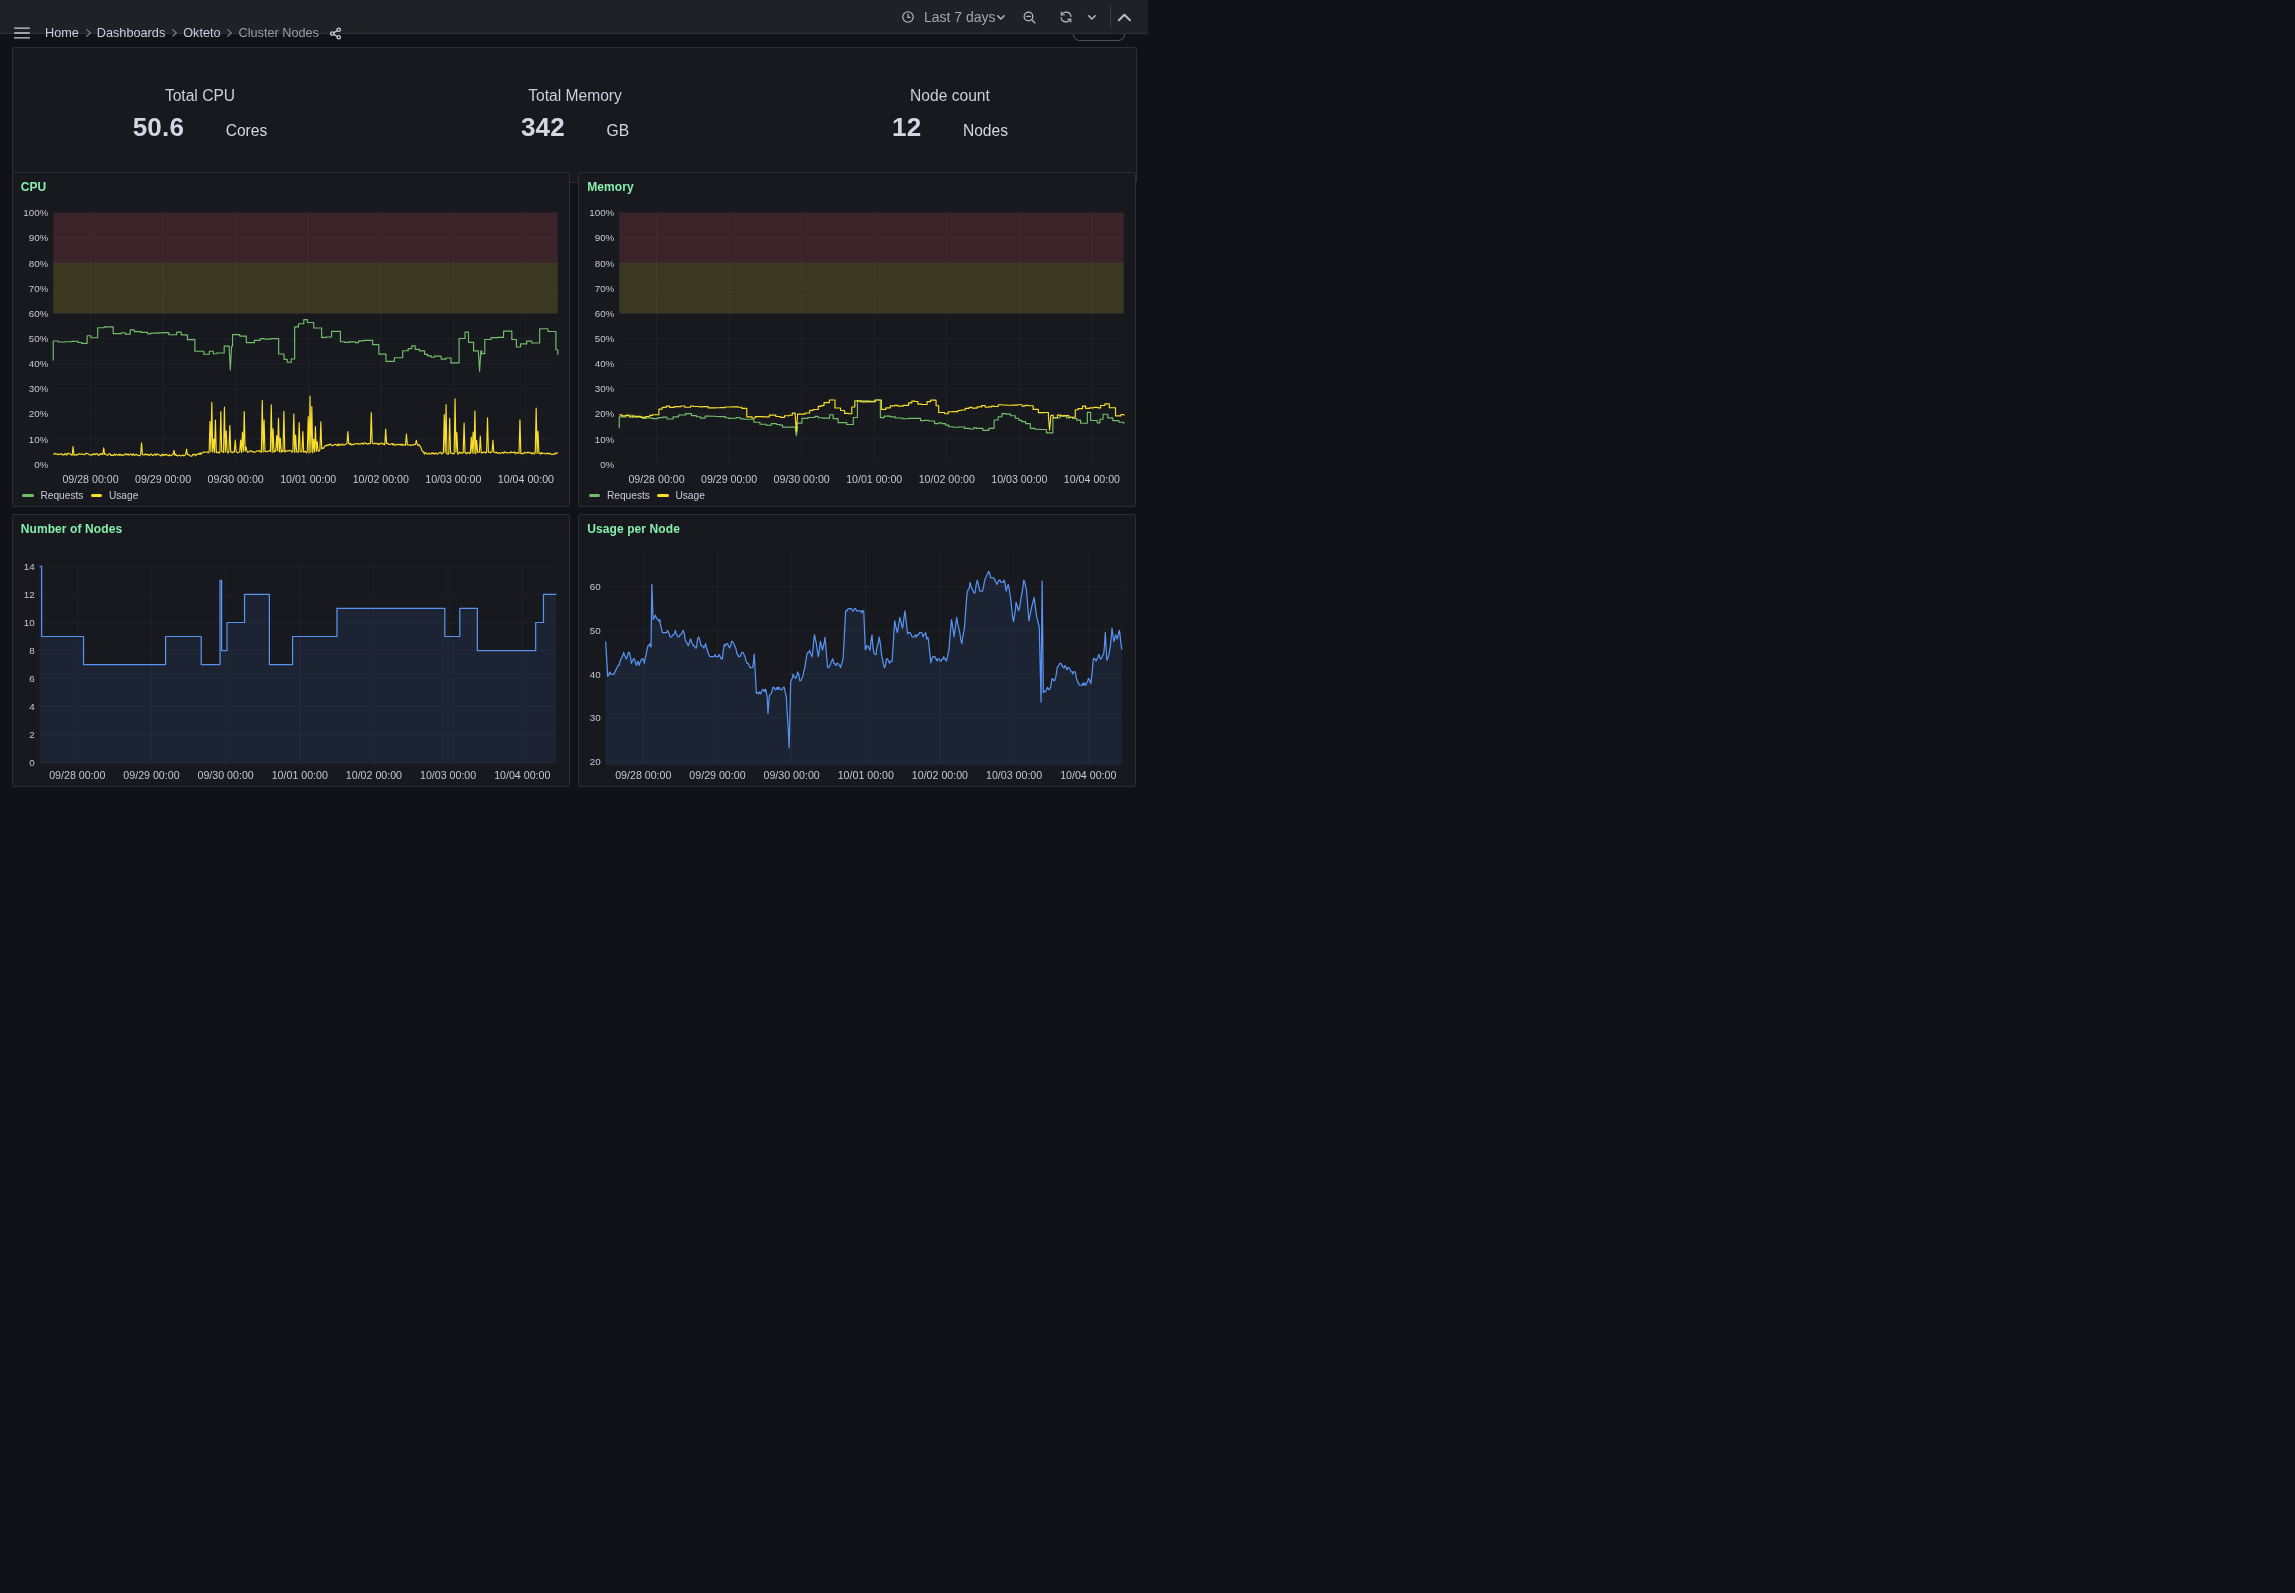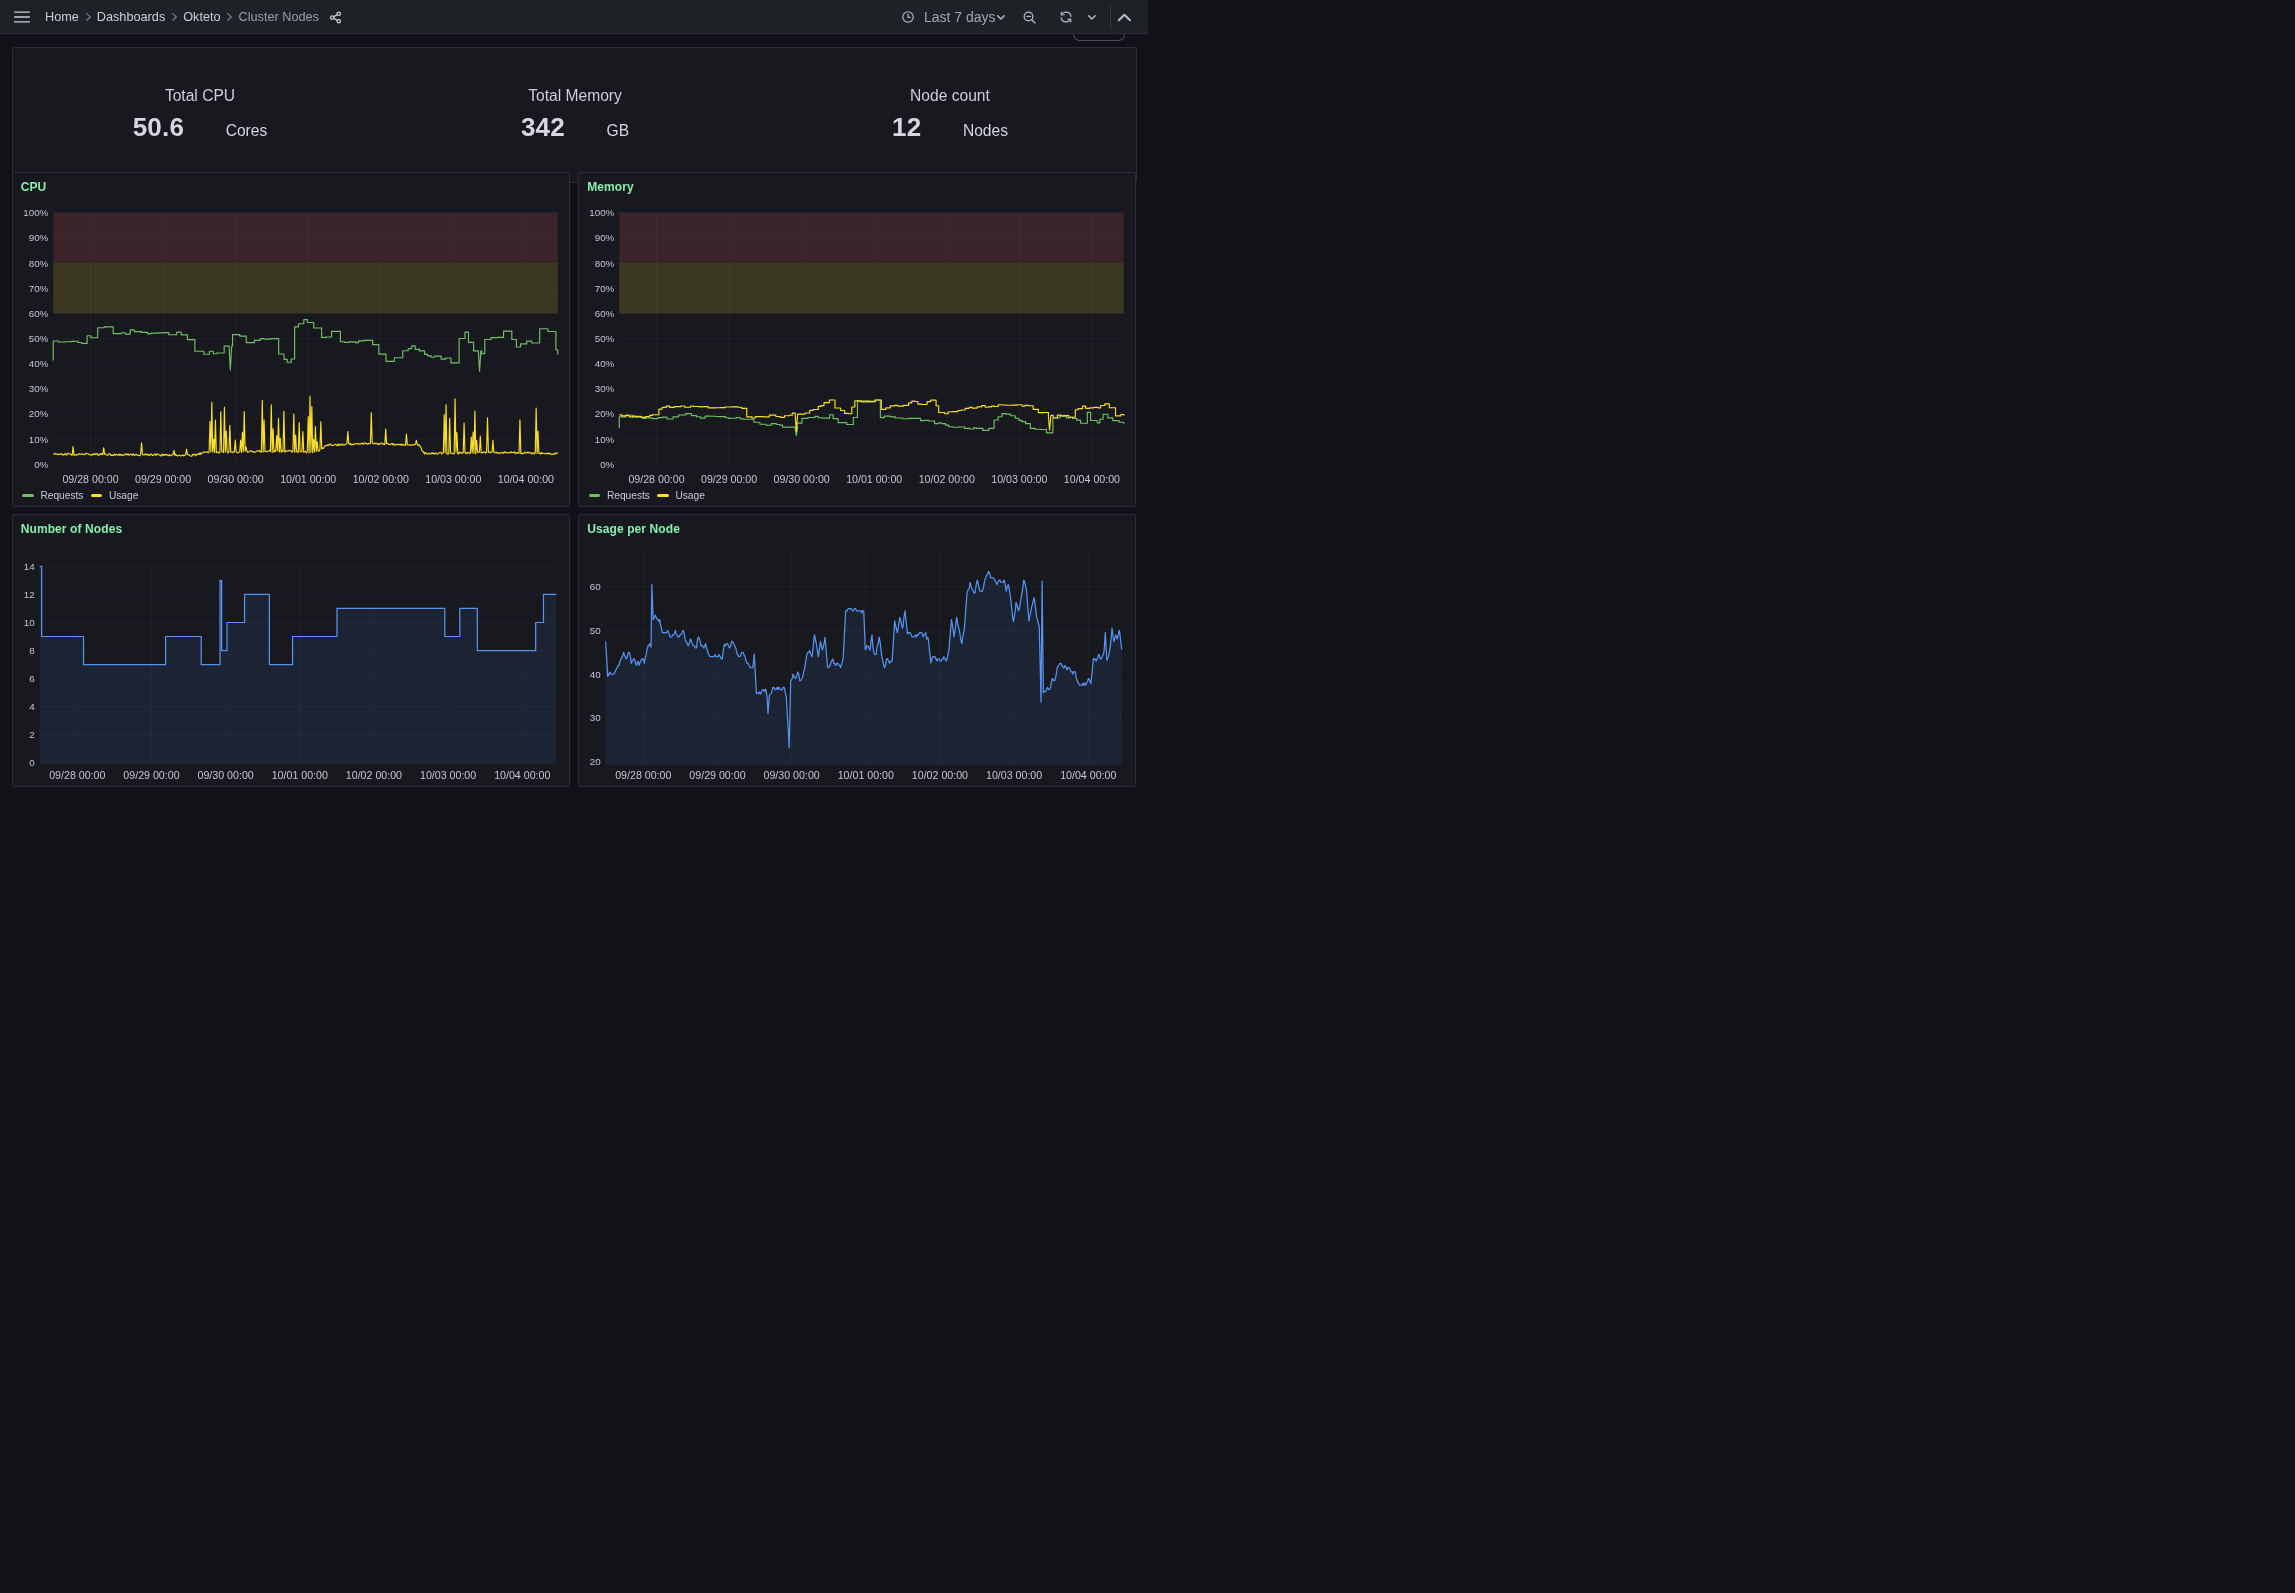--- a/index.html
+++ b/index.html
@@ -1,16 +1,16 @@
 <!DOCTYPE html>
 <html style="font-size:13px"><head><meta charset="utf-8"><title>Cluster Nodes</title><style>
 * { margin:0; padding:0; box-sizing:border-box; }
 html,body { width:1148px; height:797px; background:#111217; font-family:"Liberation Sans",sans-serif; overflow:hidden; }
 .toolbar { position:absolute; left:0; top:0; width:1148px; height:34px; background:#1e2126; border-bottom:0.8px solid #2c2f36; }
-.trow { position:absolute; top:0; height:34px; display:flex; align-items:center;text-align:center; }
+.trow { position:absolute; top:16px; height:34px; display:flex; align-items:center;text-align:center; }
 .panel { position:absolute; background:#17191f; border:0.8px solid #2b2e36; border-radius:1.6px; }
 .ptitle { position:absolute; left:8.2px; top:6.6px; font-size:12px; font-weight:bold; color:#86efac; letter-spacing:0.1px; }
 .crumb { color:#ccccdc; font-size:12.7px; font-weight:500; }
 .crumb.dim { color:#9a9ca6; font-weight:400; }
 .legend { position:absolute; left:9.8px; bottom:5px; display:flex; align-items:center; font-size:10.2px; color:#c8c9d3; }
 .pill { width:11.5px; height:3.3px; border-radius:1.6px; margin-right:6.6px; }
 .statcol { position:absolute; top:0; height:100%; display:flex; flex-direction:column; align-items:center; justify-content:center; }
 .statlabel { font-size:15.6px; color:#cdced8; margin-bottom:7.4px; }
 .statval { display:flex; align-items:baseline; color:#d5d6e0;gap:35px; }
 .statnum { font-size:26px; font-weight:bold; letter-spacing:0.2px; }

